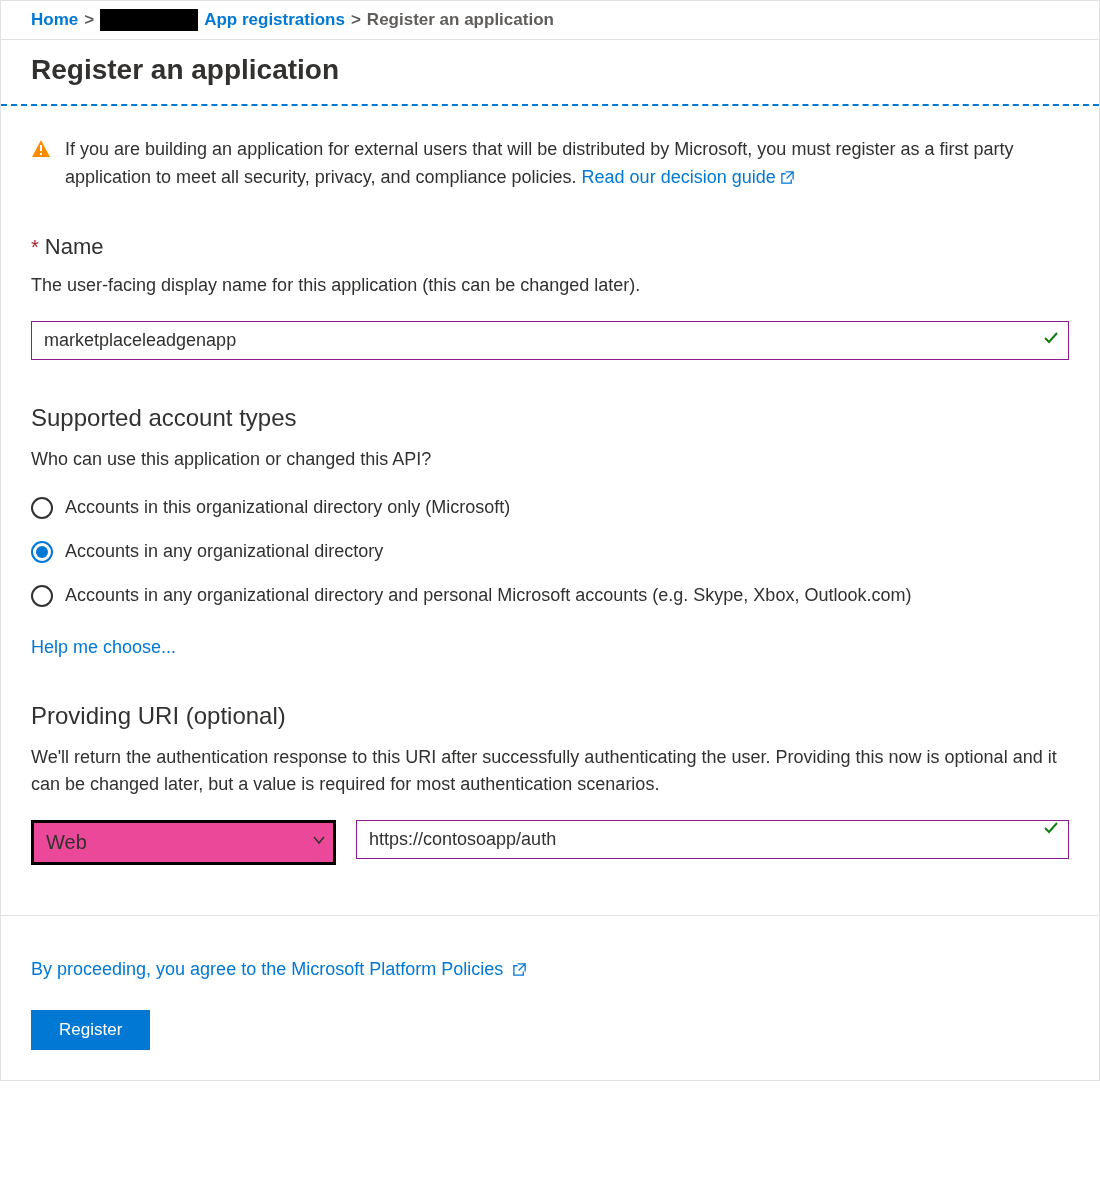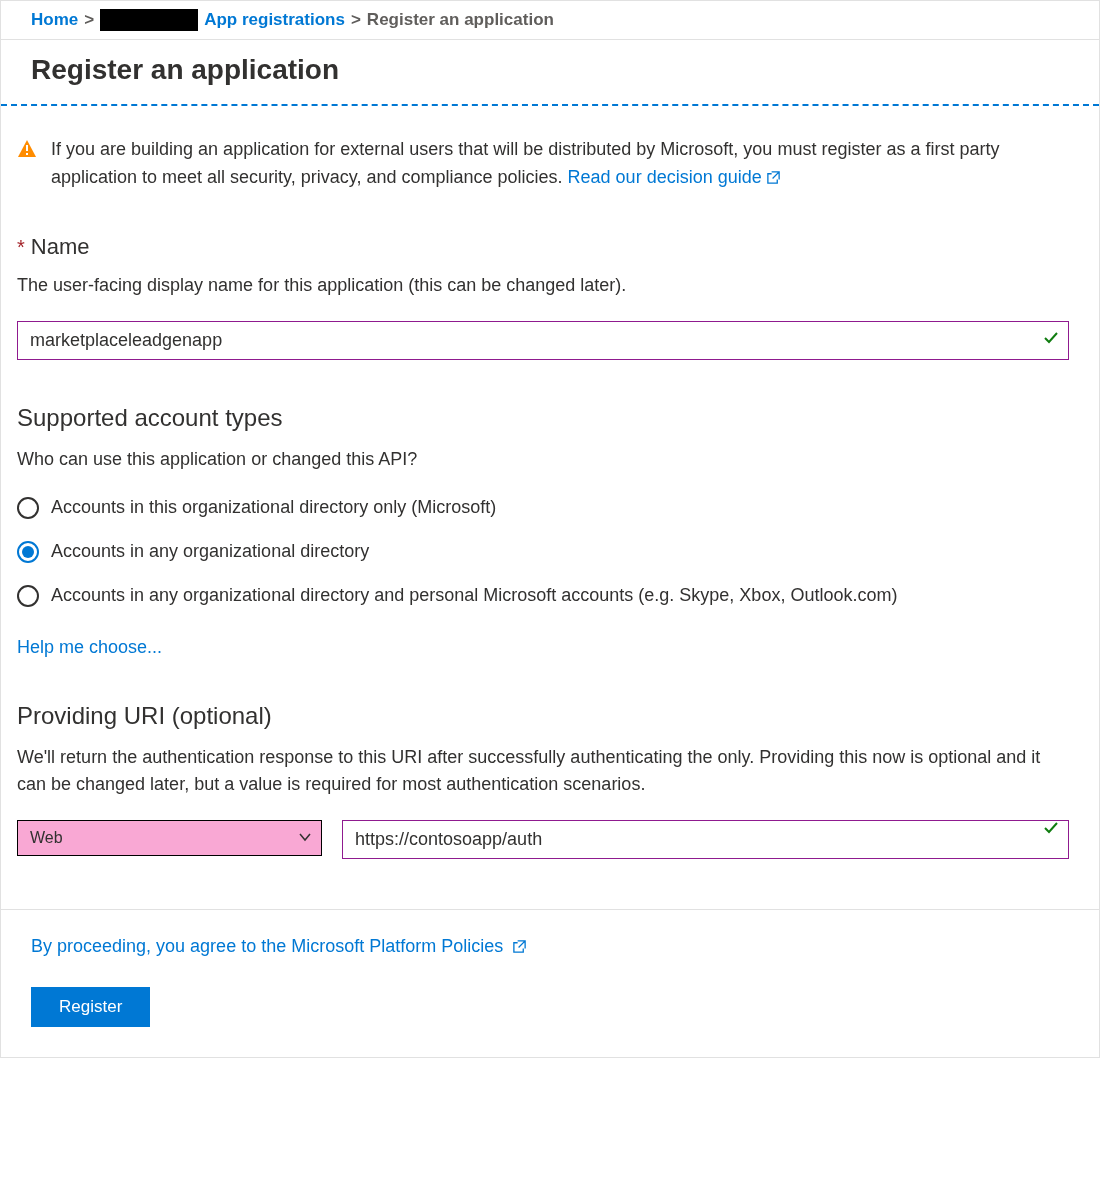--- a/index.html
+++ b/index.html
@@ -35,21 +35,21 @@
     .header {
       padding: 14px 30px 18px 30px;
       border-bottom: 2px dashed #0078d4;
     }
     .header h1 {
       font-size: 28px;
       font-weight: 600;
       color: #323130;
     }
     .content {
-      padding: 30px 30px 30px 16px;
+      padding: 30px 30px 30px 30px;
     }
     .alert {
       display: flex;
       gap: 14px;
       margin-bottom: 40px;
       align-items: flex-start;
     }
     .alert .warn-icon {
       flex-shrink: 0;
       margin-top: 3px;
@@ -139,39 +139,39 @@
       gap: 20px;
       margin-top: 6px;
     }
     .select-wrap {
       position: relative;
       width: 305px;
     }
     .select-box {
       width: 100%;
       padding: 8px 36px 8px 12px;
-      font-size: 16px;
-      border: 1px solid #000000;
-      background: #f9a8d4;
+      font-size: 20px;
+      border: 3px solid #000000;
+      background: #ec4899;
       cursor: pointer;
       display: flex;
       align-items: center;
       justify-content: space-between;
     }
     .chevron {
       position: absolute;
       right: 10px;
       top: 50%;
       transform: translateY(-50%);
       pointer-events: none;
     }
     .uri-input-wrap { flex: 1; position: relative; }
     .footer {
       border-top: 1px solid #e1e1e1;
-      padding: 26px 30px 30px 30px;
+      padding: 43px 30px 30px 30px;
     }
     .footer-link {
       color: #0078d4;
       text-decoration: none;
       font-size: 18px;
     }
     .register-btn {
       margin-top: 28px;
       background: #0078d4;
       color: #fff;
@@ -251,21 +251,21 @@
         <label class="radio-row">
           <span class="radio-circle"></span>
           <span>Accounts in any organizational directory and personal Microsoft accounts (e.g. Skype, Xbox, Outlook.com)</span>
         </label>
       </div>
       <a href="#" class="help-link">Help me choose...</a>
     </div>
 
     <div class="section" style="margin-bottom:20px;">
       <div class="section-heading">Providing URI (optional)</div>
-      <div class="field-desc">We'll return the authentication response to this URI after successfully authenticating the only. Providing this now is optional and it can be changed later, but a value is required for most authentication scenarios.</div>
+      <div class="field-desc">We'll return the authentication response to this URI after successfully authenticating the user. Providing this now is optional and it can be changed later, but a value is required for most authentication scenarios.</div>
       <div class="uri-row">
         <div class="select-wrap">
           <div class="select-box">
             <span>Web</span>
           </div>
           <span class="chevron">
             <svg width="14" height="14" viewBox="0 0 14 14">
                 <path d="M2 4 L7 10 L12 4" fill="none" stroke="#323130" stroke-width="1.5"></path>
               </svg>
           </span>

